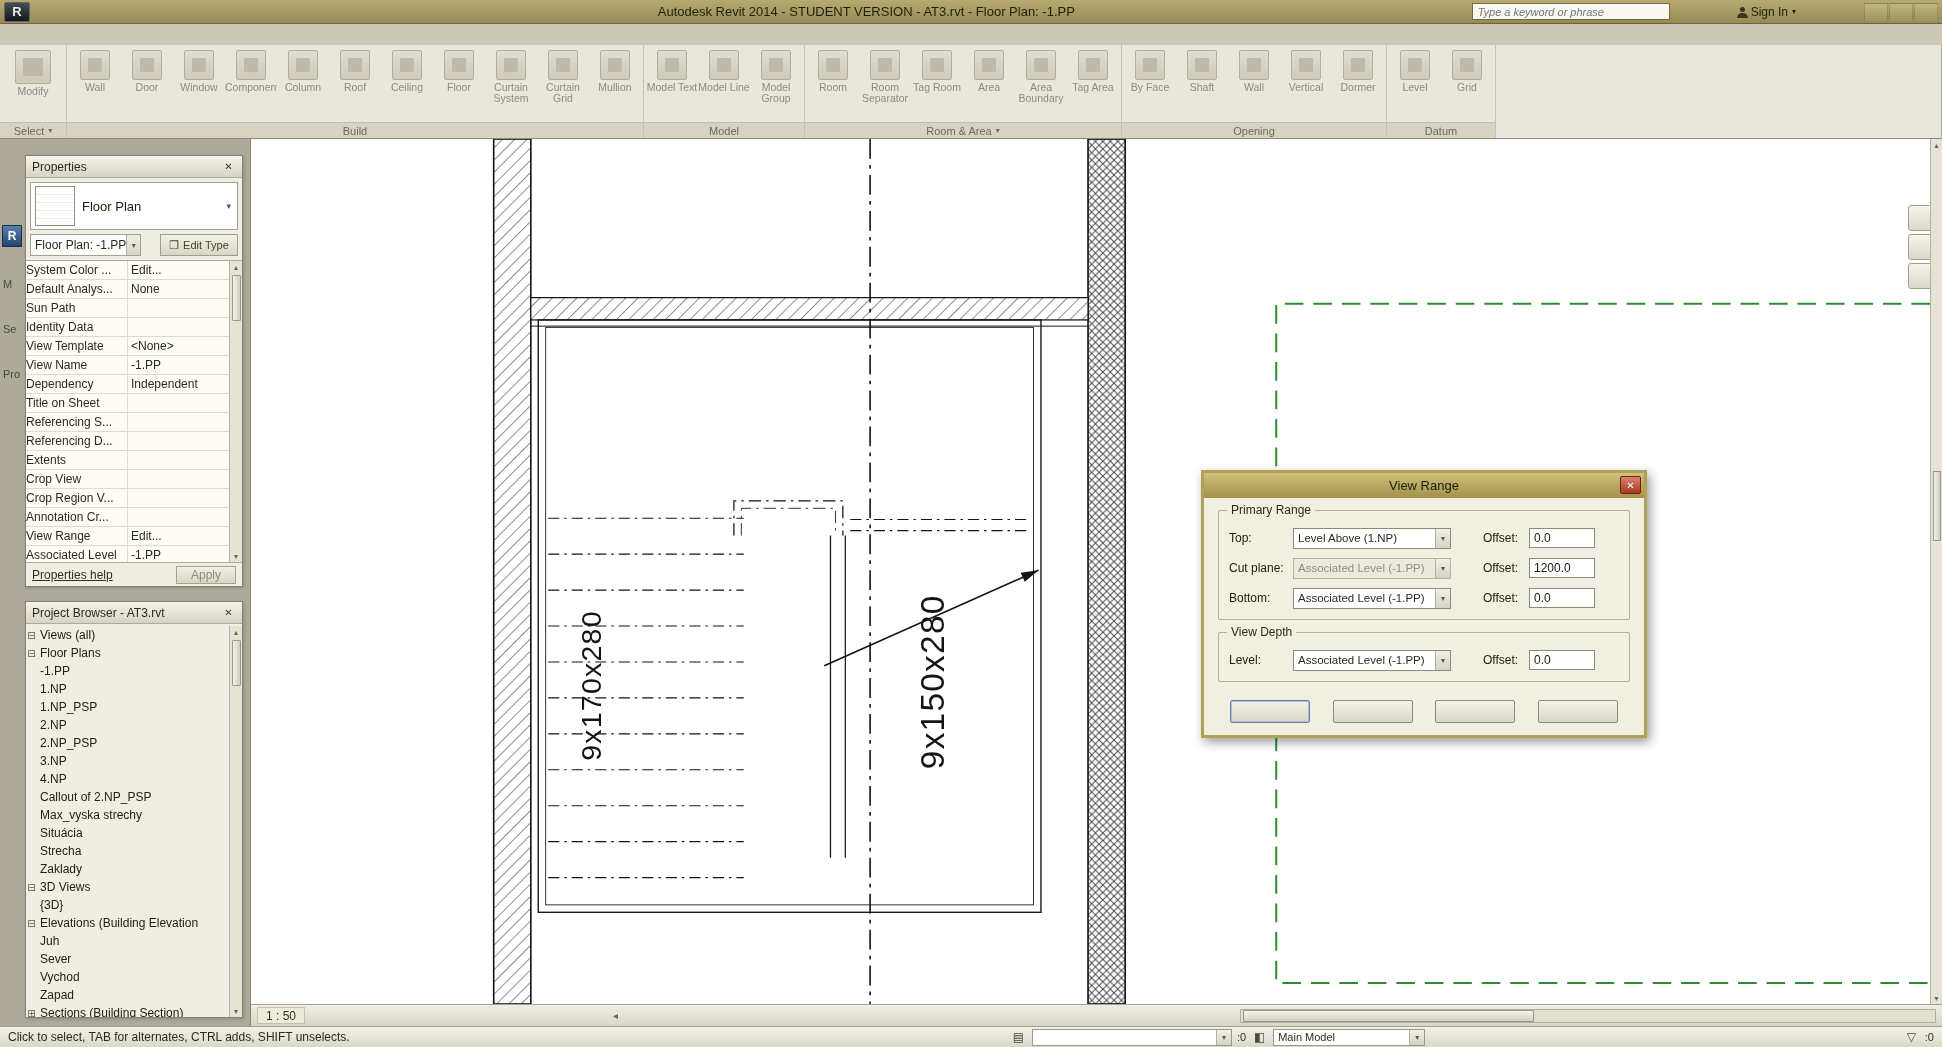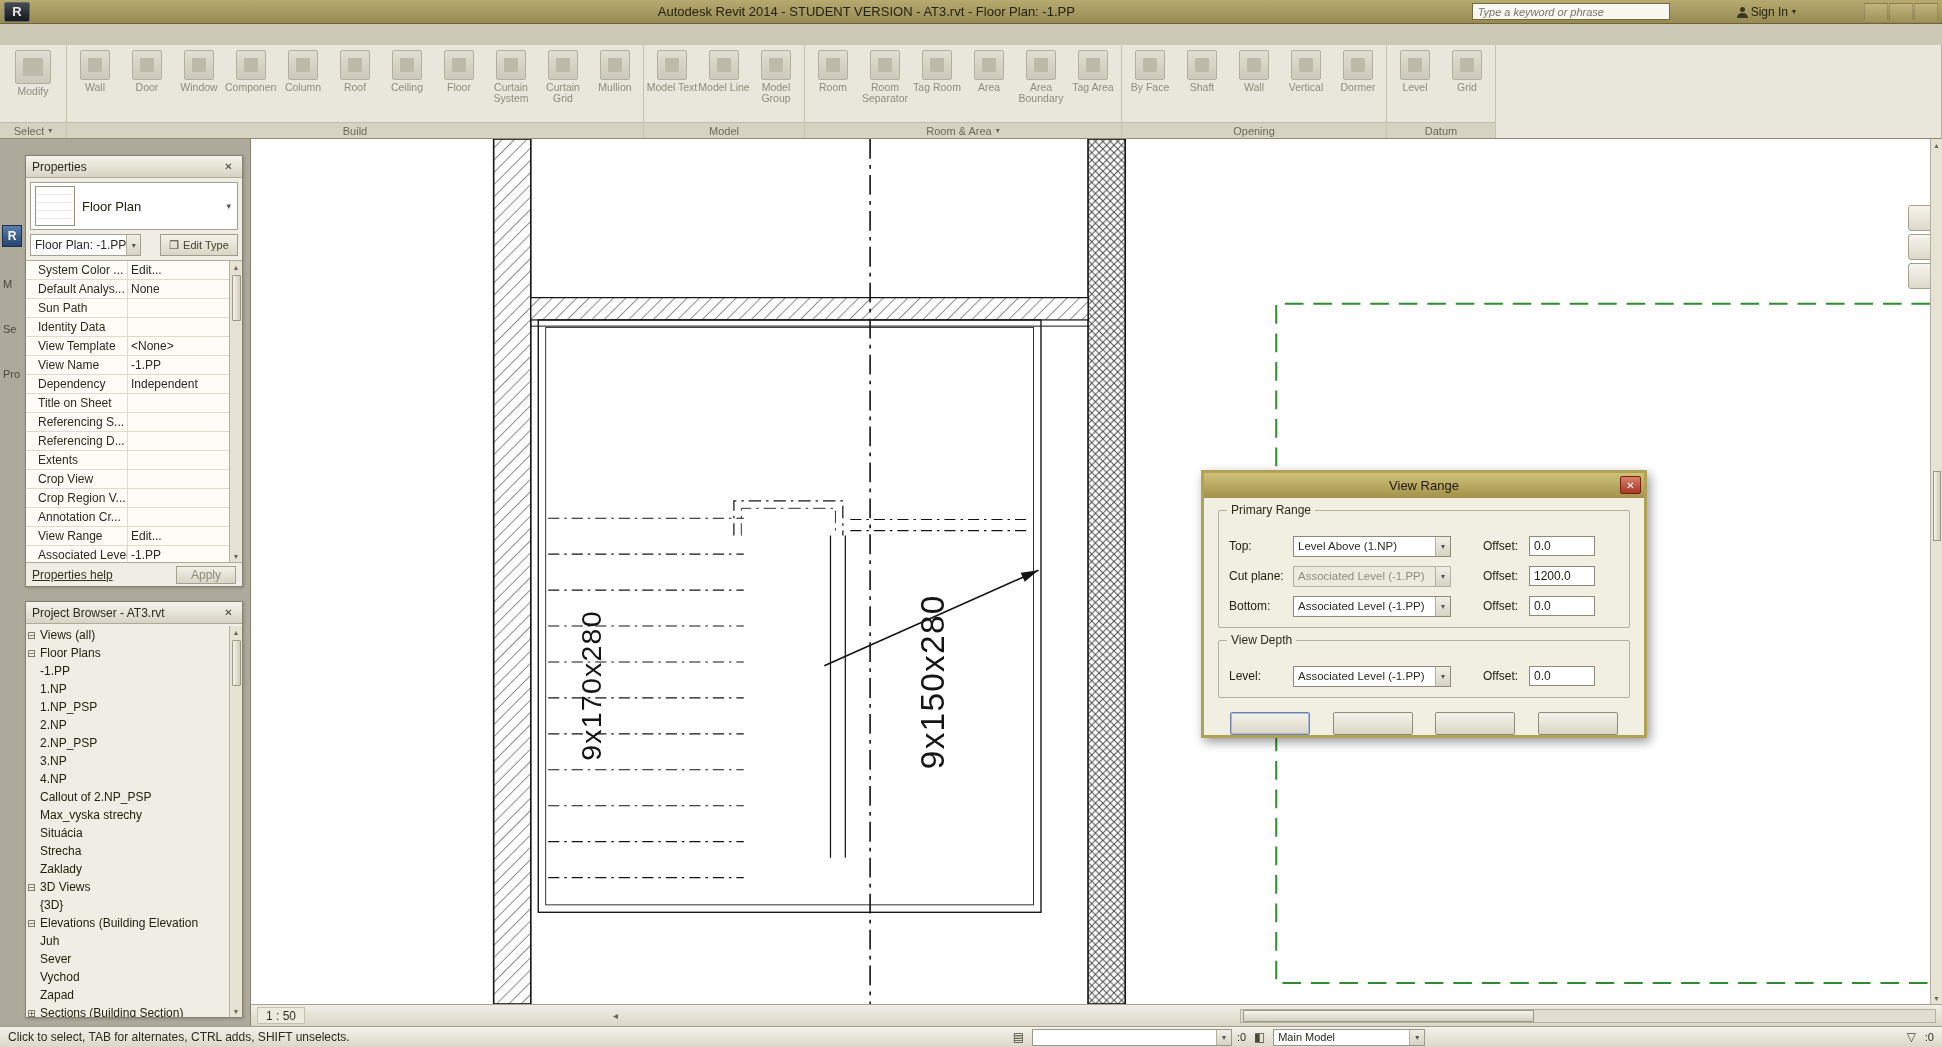--- a/index.html
+++ b/index.html
@@ -65,21 +65,21 @@
   .type-label{font-size:13px;color:#23220f}
   .type-chevron{margin-left:auto;font-size:9px;color:#555;padding-right:2px}
   .selector-row{display:flex;gap:19px;margin:4px;flex:none}
   .floorplan-combo{flex:1;height:22px;background:#fff;border:1px solid #a5a191;display:flex;align-items:center;font-size:12px;padding-left:4px;overflow:hidden;white-space:nowrap}
   .combo-arrow{margin-left:auto;width:15px;align-self:stretch;background:linear-gradient(#f1efe6,#d6d3c3);border-left:1px solid #b3b0a0;display:flex;align-items:center;justify-content:center;font-size:8px;color:#555}
   .edit-type-btn{width:78px;height:22px;border:1px solid #a19d8c;background:linear-gradient(#f3f1e8,#d9d6c6);display:flex;align-items:center;justify-content:center;gap:4px;font-size:11px;color:#46432f}
 
   .pgrid{flex:1;border-top:1px solid #aeab99;display:flex;overflow:hidden}
   .pgrid-rows{flex:1;overflow:hidden}
   .prow{height:19px;display:flex;align-items:center;border-bottom:1px solid #deDBcd;border-bottom:1px solid #dedbcd;font-size:12px;background:#fdfcf7}
-  .plabel{width:102px;padding-left:12px;border-right:1px solid #dedbcd;white-space:nowrap;overflow:hidden;color:#2c2b1d;height:100%;display:flex;align-items:center}
+  .plabel{width:102px;padding-left:0;border-right:1px solid #dedbcd;white-space:nowrap;overflow:hidden;color:#2c2b1d;height:100%;display:flex;align-items:center}
   .pval{flex:1;display:flex;align-items:center;padding:0 3px;height:100%;overflow:hidden;white-space:nowrap}
 
   .sbar{width:13px;background:#e6e3d4;border-left:1px solid #b3b0a0;display:flex;flex-direction:column;align-items:center;flex:none}
   .sarrow{font-size:7px;color:#6a675a;height:12px;display:flex;align-items:center}
   .sthumb{width:9px;height:46px;background:linear-gradient(90deg,#f4f2ea,#cfccbc);border:1px solid #9c9888;border-radius:1px;margin-top:2px}
   .sfill{flex:1}
 
   .pfooter{height:24px;border-top:1px solid #aeab99;display:flex;align-items:center;padding:0 6px;flex:none}
   .props-help{font-size:12px;color:#33321f;text-decoration:underline}
   .apply-btn{margin-left:auto;border:1px solid #a5a191;background:linear-gradient(#f2f0e7,#d8d5c5);color:#8f8c7d;font-size:12px;padding:1px 14px}
@@ -101,21 +101,21 @@
   .vb-icon{width:18px;height:17px;display:flex;align-items:center;justify-content:center;font-size:11.5px;color:#4b4836}
   .vb-pan{margin-left:140px;font-size:10px;color:#6a675a}
   .hscroll{margin-left:auto;width:696px;height:14px;background:#e2dfd0;border:1px solid #b3b0a0;position:relative}
   .hthumb{position:absolute;left:2px;top:0;bottom:0;width:42%;background:linear-gradient(#f6f4ec,#d3d0c0);border:1px solid #9c9888}
 
   
   .dialog{position:absolute;left:1201px;top:470px;width:446px;height:268px;background:#f1efe2;border:3px solid #b0a255;box-shadow:3px 4px 10px rgba(0,0,0,.4);display:flex;flex-direction:column;z-index:50}
   .dialog-title{height:25px;background:linear-gradient(#cfc07a,#a1914b);display:flex;align-items:center;justify-content:center;font-size:13px;color:#1e1b0a;position:relative;flex:none}
   .dialog-close{position:absolute;right:3px;top:3px;width:21px;height:18px;background:linear-gradient(#d8826f,#a93722);border:1px solid #731f12;border-radius:2px;color:#fff;font-size:10px;display:flex;align-items:center;justify-content:center}
   .dialog-body{flex:1;padding:12px 14px 0}
-  .groupbox{border:1px solid #b5b1a0;border-radius:2px;position:relative;padding:24px 10px 2px;margin-bottom:12px}
+  .groupbox{border:1px solid #b5b1a0;border-radius:2px;position:relative;padding:16px 10px 2px;margin-bottom:12px}
   .groupbox-label{position:absolute;top:-8px;left:8px;background:#f1efe2;padding:0 4px;font-size:12px;color:#2c2a1a}
   .vr-row{display:flex;align-items:center;height:22px;margin-bottom:8px;font-size:12px}
   .vr-label{width:64px;color:#23220f}
   .vr-select{width:158px;height:21px;background:#fff;border:1px solid #8f8b7a;display:flex;align-items:center;padding-left:4px;overflow:hidden}
   .vr-select-text{flex:1;white-space:nowrap;overflow:hidden;font-size:11.5px}
   .vr-select .dd{width:15px;align-self:stretch;background:linear-gradient(#f1efe6,#d6d3c3);border-left:1px solid #b3b0a0;display:flex;align-items:center;justify-content:center;font-size:8px;color:#555;flex:none}
   .vr-select[data-disabled="true"]{background:#eceadd;border-color:#b5b1a1}
   .vr-select[data-disabled="true"] .vr-select-text{color:#8f8c80}
   .vr-offlabel{margin-left:32px;width:46px;color:#23220f}
   .vr-input{width:66px;height:20px;background:#fff;border:1px solid #8f8b7a;font-size:12px;padding:0 4px;color:#1c1b0e}

